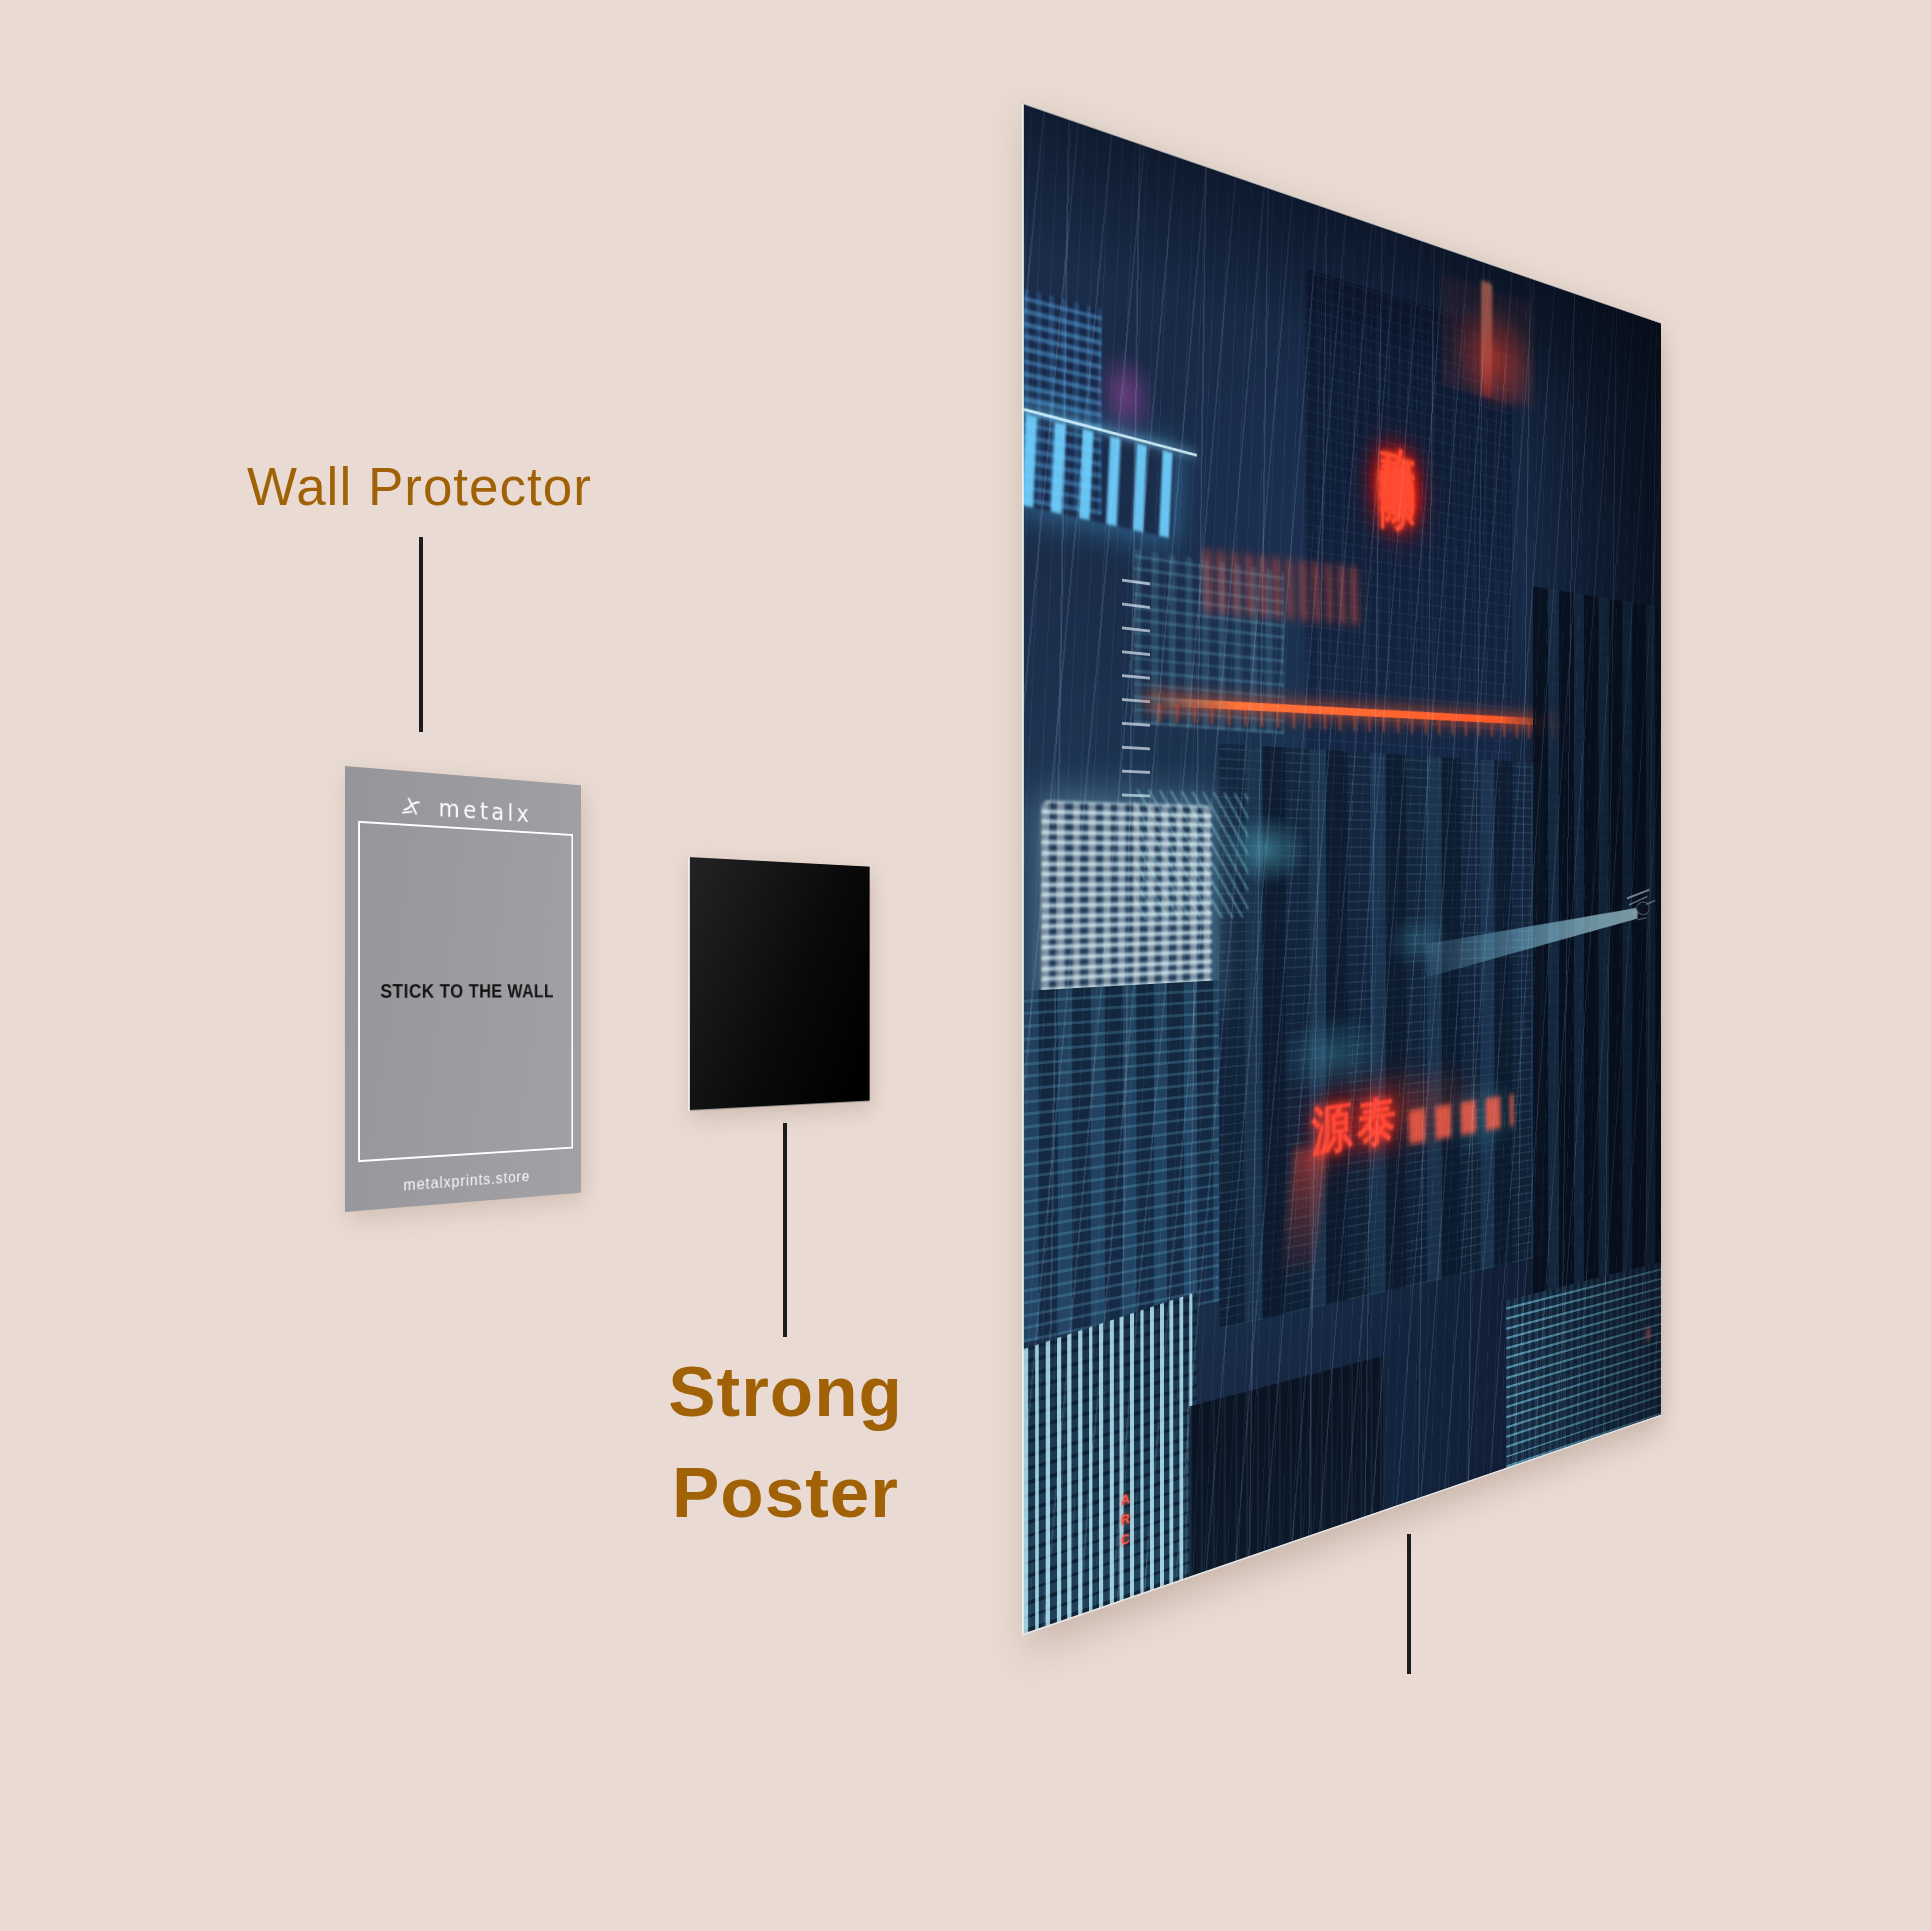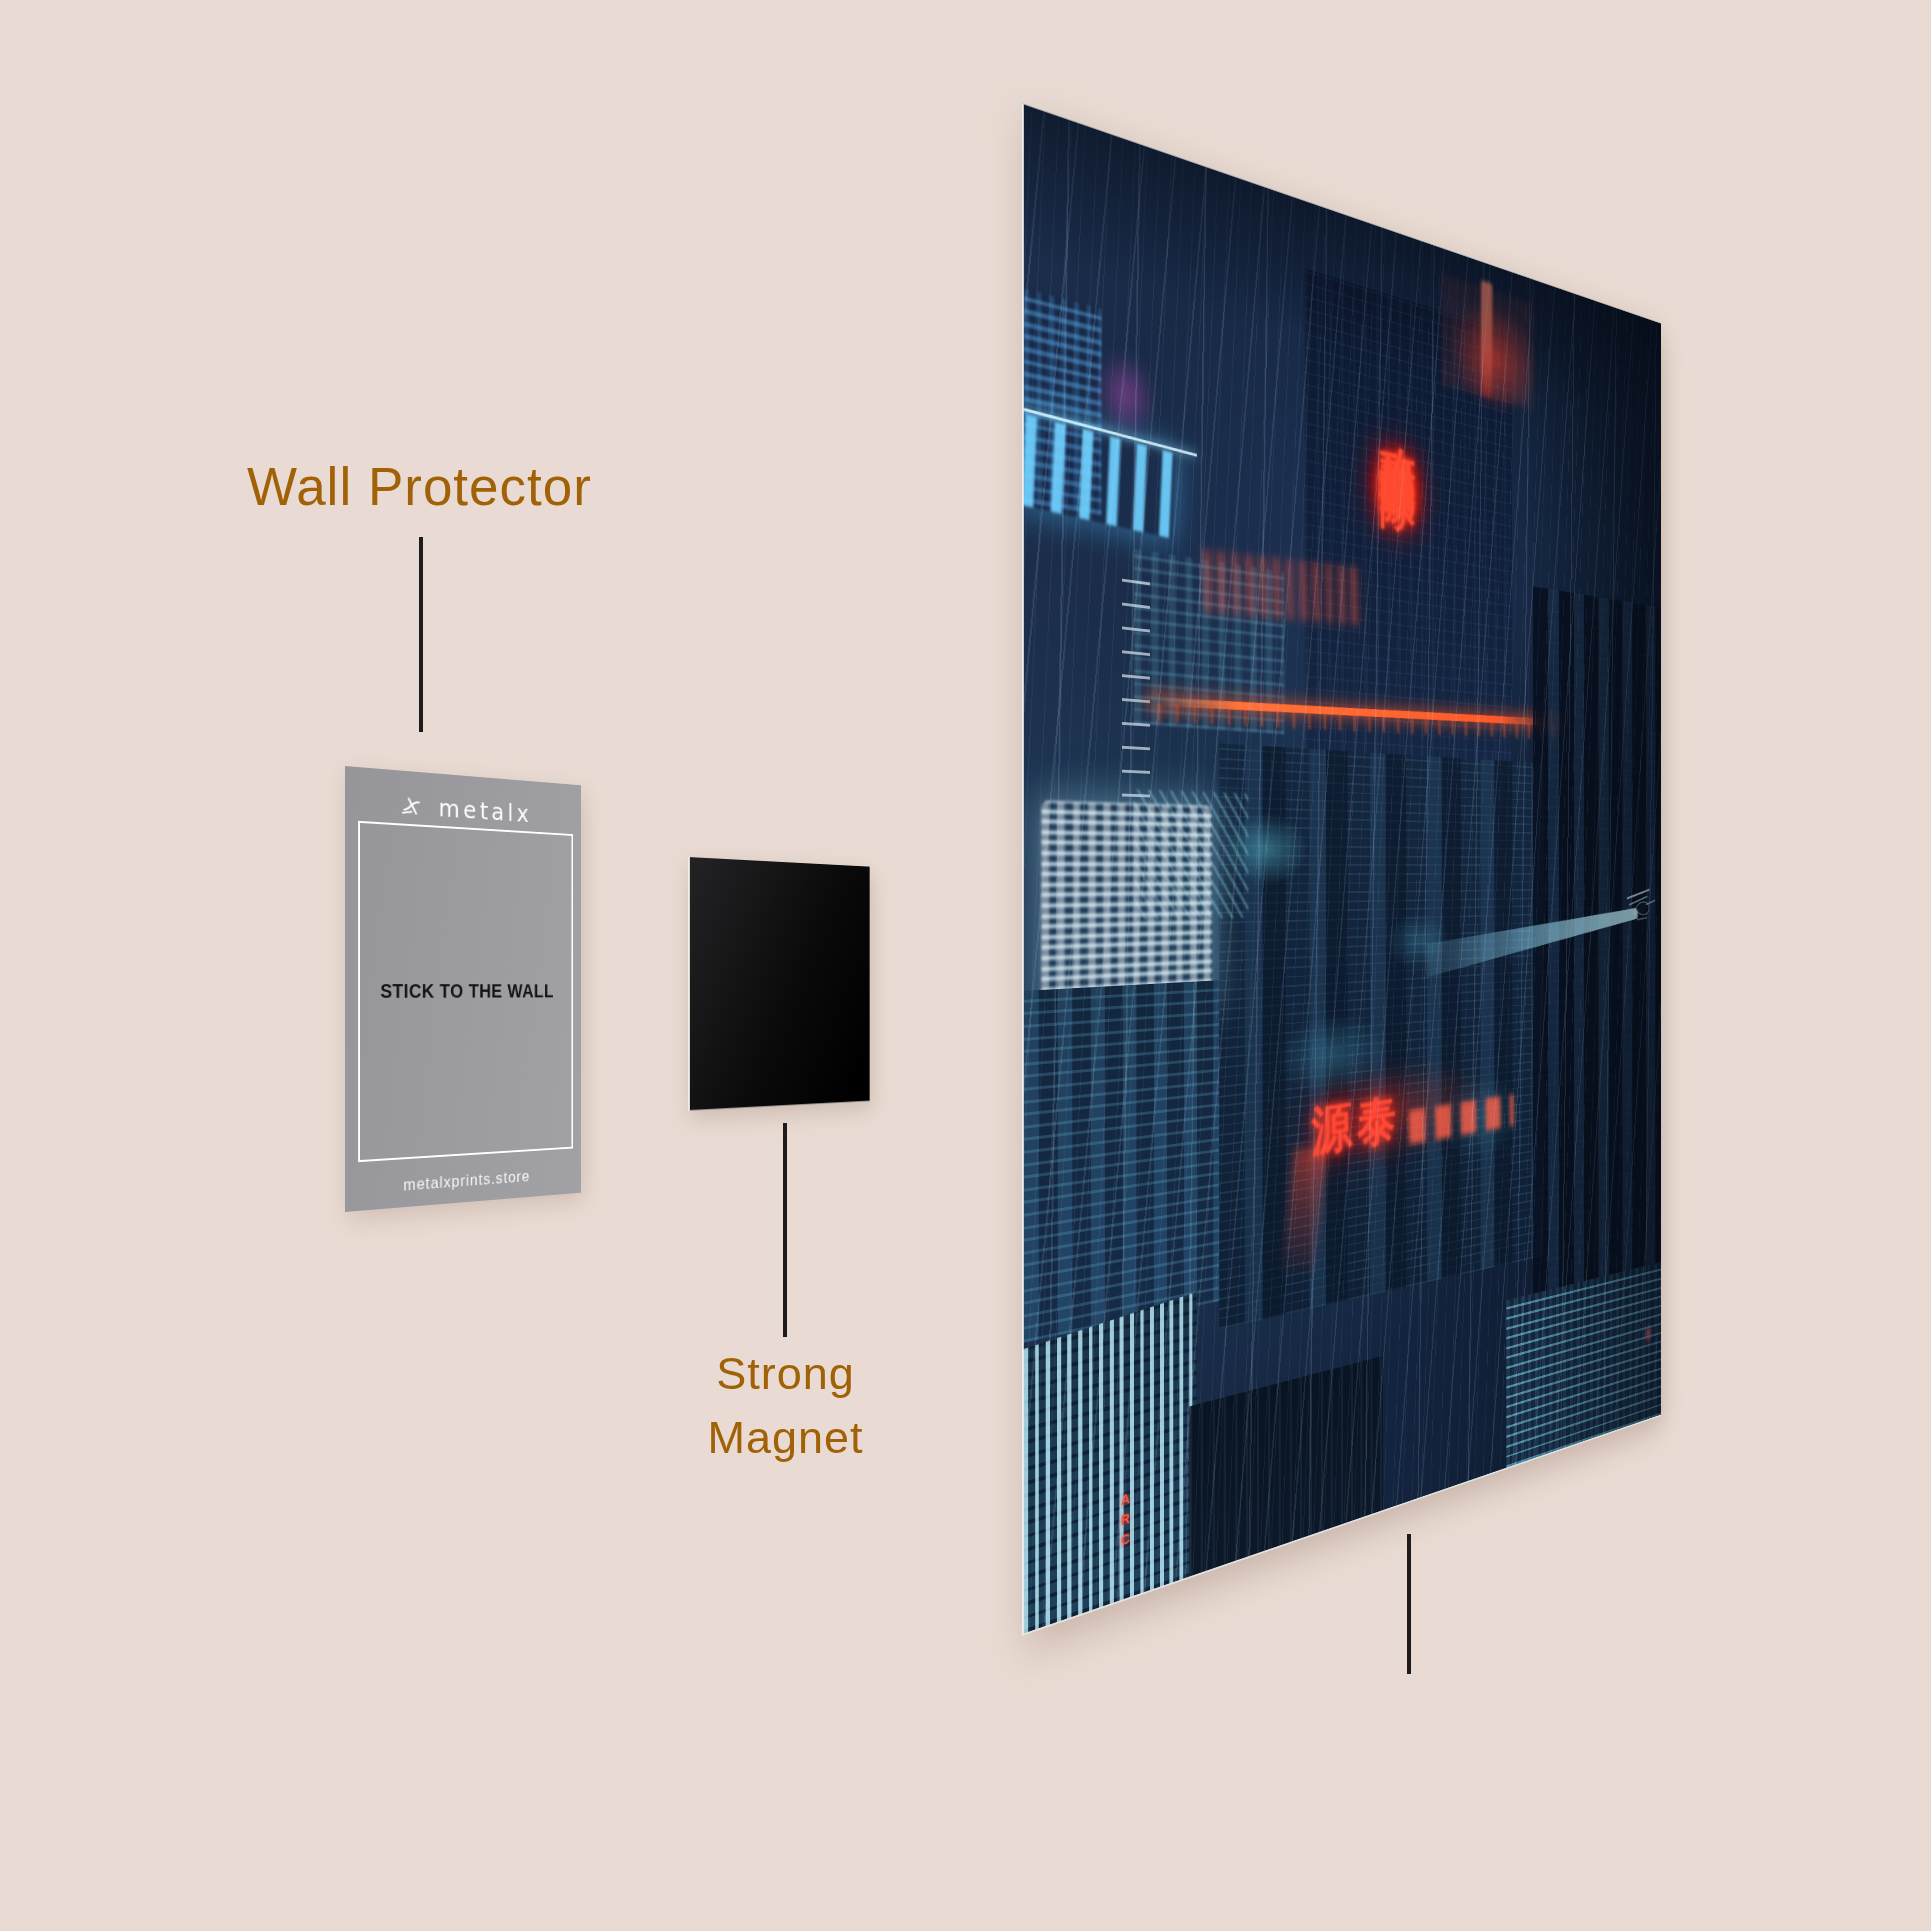--- a/index.html
+++ b/index.html
@@ -2,21 +2,21 @@
 <html><head>
 <meta charset="utf-8">
 <style>
   html,body{margin:0;padding:0;}
   body{width:1931px;height:1931px;overflow:hidden;background:#e9dbd3;}
   .canvas{position:relative;width:1931px;height:1931px;background:#e9dbd3;font-family:"Liberation Sans",sans-serif;}
 
   
   .label{position:absolute;color:#a16207;font-weight:500;text-align:center;letter-spacing:1px;}
   #lbl-wp{left:130px;top:456px;width:579px;font-size:53px;}
-  #lbl-mag{left:496px;top:1342px;width:579px;font-size:45px;line-height:1.42;}
+  #lbl-mag{left:496px;top:1342px;width:579px;font-size:71px;line-height:1.42;font-weight:bold;}
   #lbl-poster{left:1119px;top:1676px;width:579px;font-size:60px;}
   .leader{position:absolute;width:3.9px;background:#1c1c1c;}
   #line-wp{left:419px;top:537px;height:195px;}
   #line-mag{left:783px;top:1123px;height:214px;}
   #line-poster{left:1407px;top:1534px;height:140px;}
 
   
   .card3d{position:absolute;left:345px;top:766px;width:274px;height:446px;
     transform-origin:0 50%;transform:perspective(966px) rotateY(19.5deg);
     background:linear-gradient(98deg,#96959a,#a2a2a6);
@@ -191,21 +191,21 @@
     <div class="card-frame">
       <div class="card-center-text">STICK TO THE WALL</div>
     </div>
     <div class="card-url">metalxprints.store</div>
   </div>
 
   <div class="magnet3d"></div>
   <div class="leader" id="line-mag"></div>
   <div class="label" id="lbl-mag">
     <div>Strong</div>
-    <div>Magnet</div>
+    <div>Poster</div>
   </div>
 
   <div class="poster3d">
     <div class="poster-art">
       <div class="pa pa-midtower"></div>
       <div class="pa pa-beacon"></div>
       <div class="pa pa-beacon-core"></div>
       <div class="pa pa-beacon-streaks"></div>
 
       <div class="pa pa-left-cols"></div>

